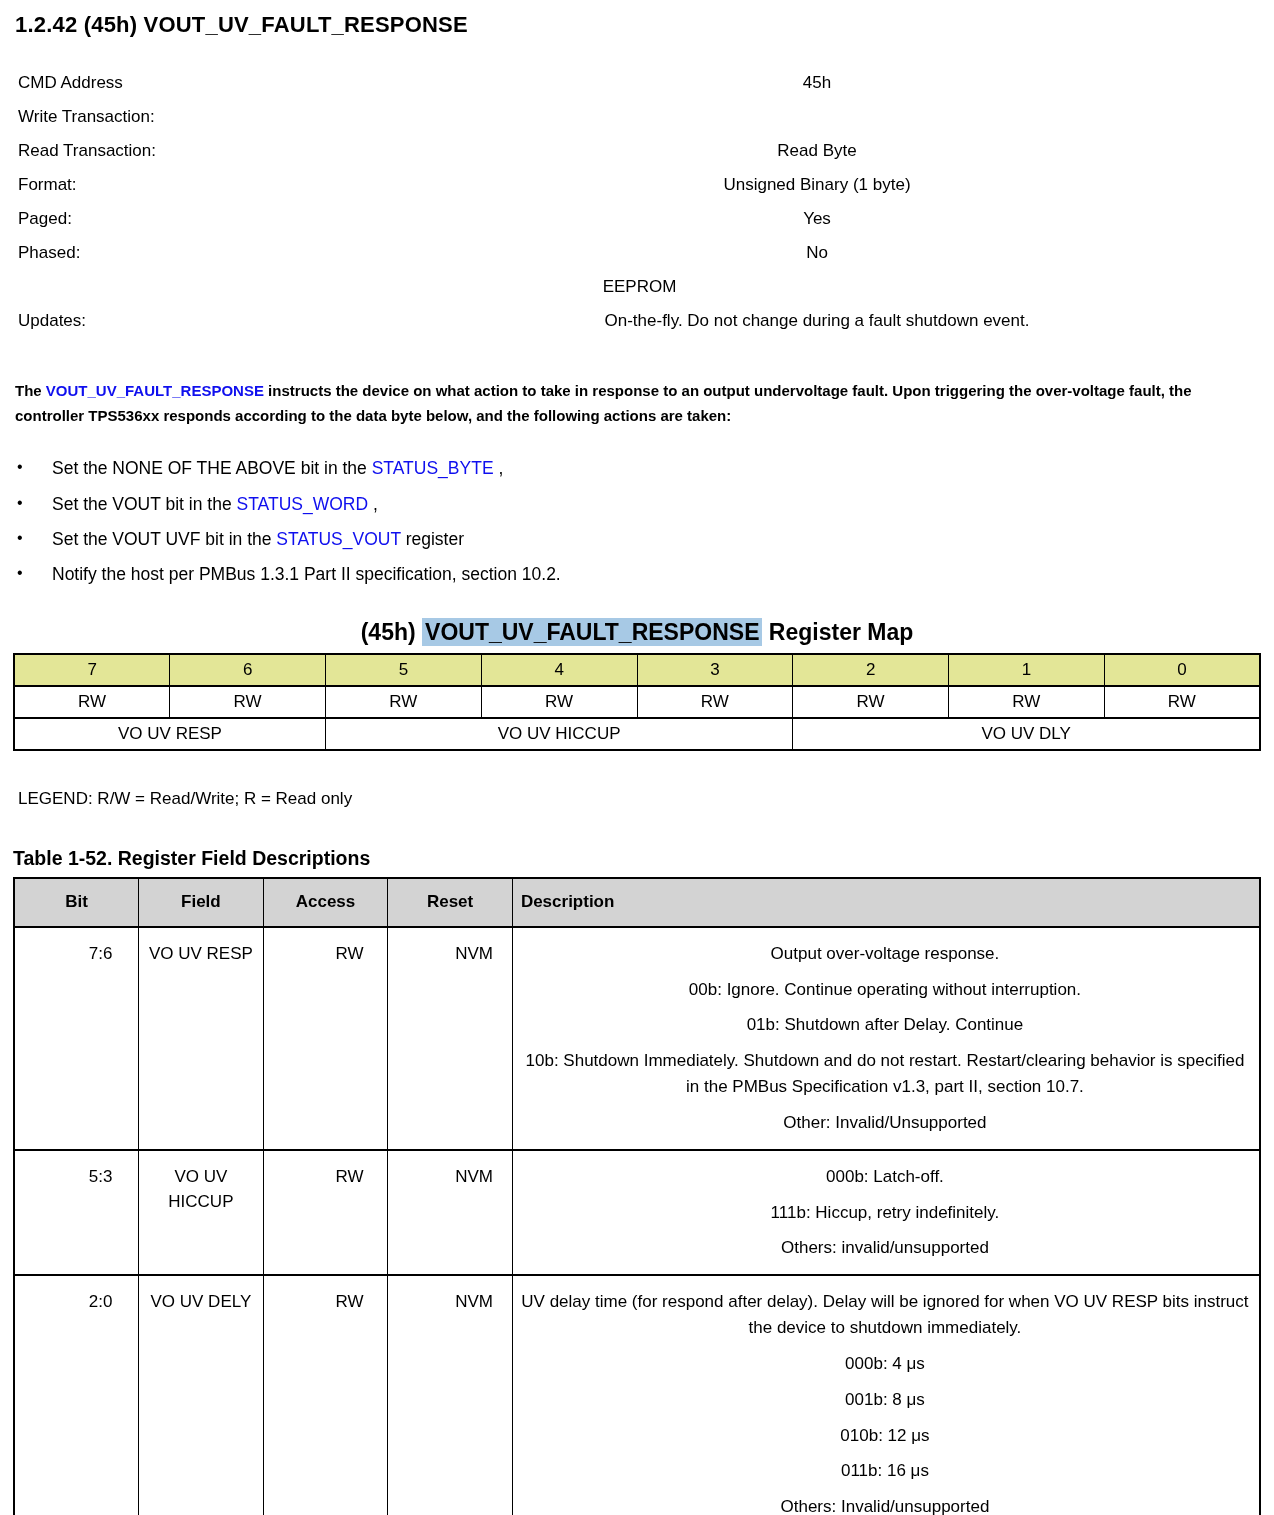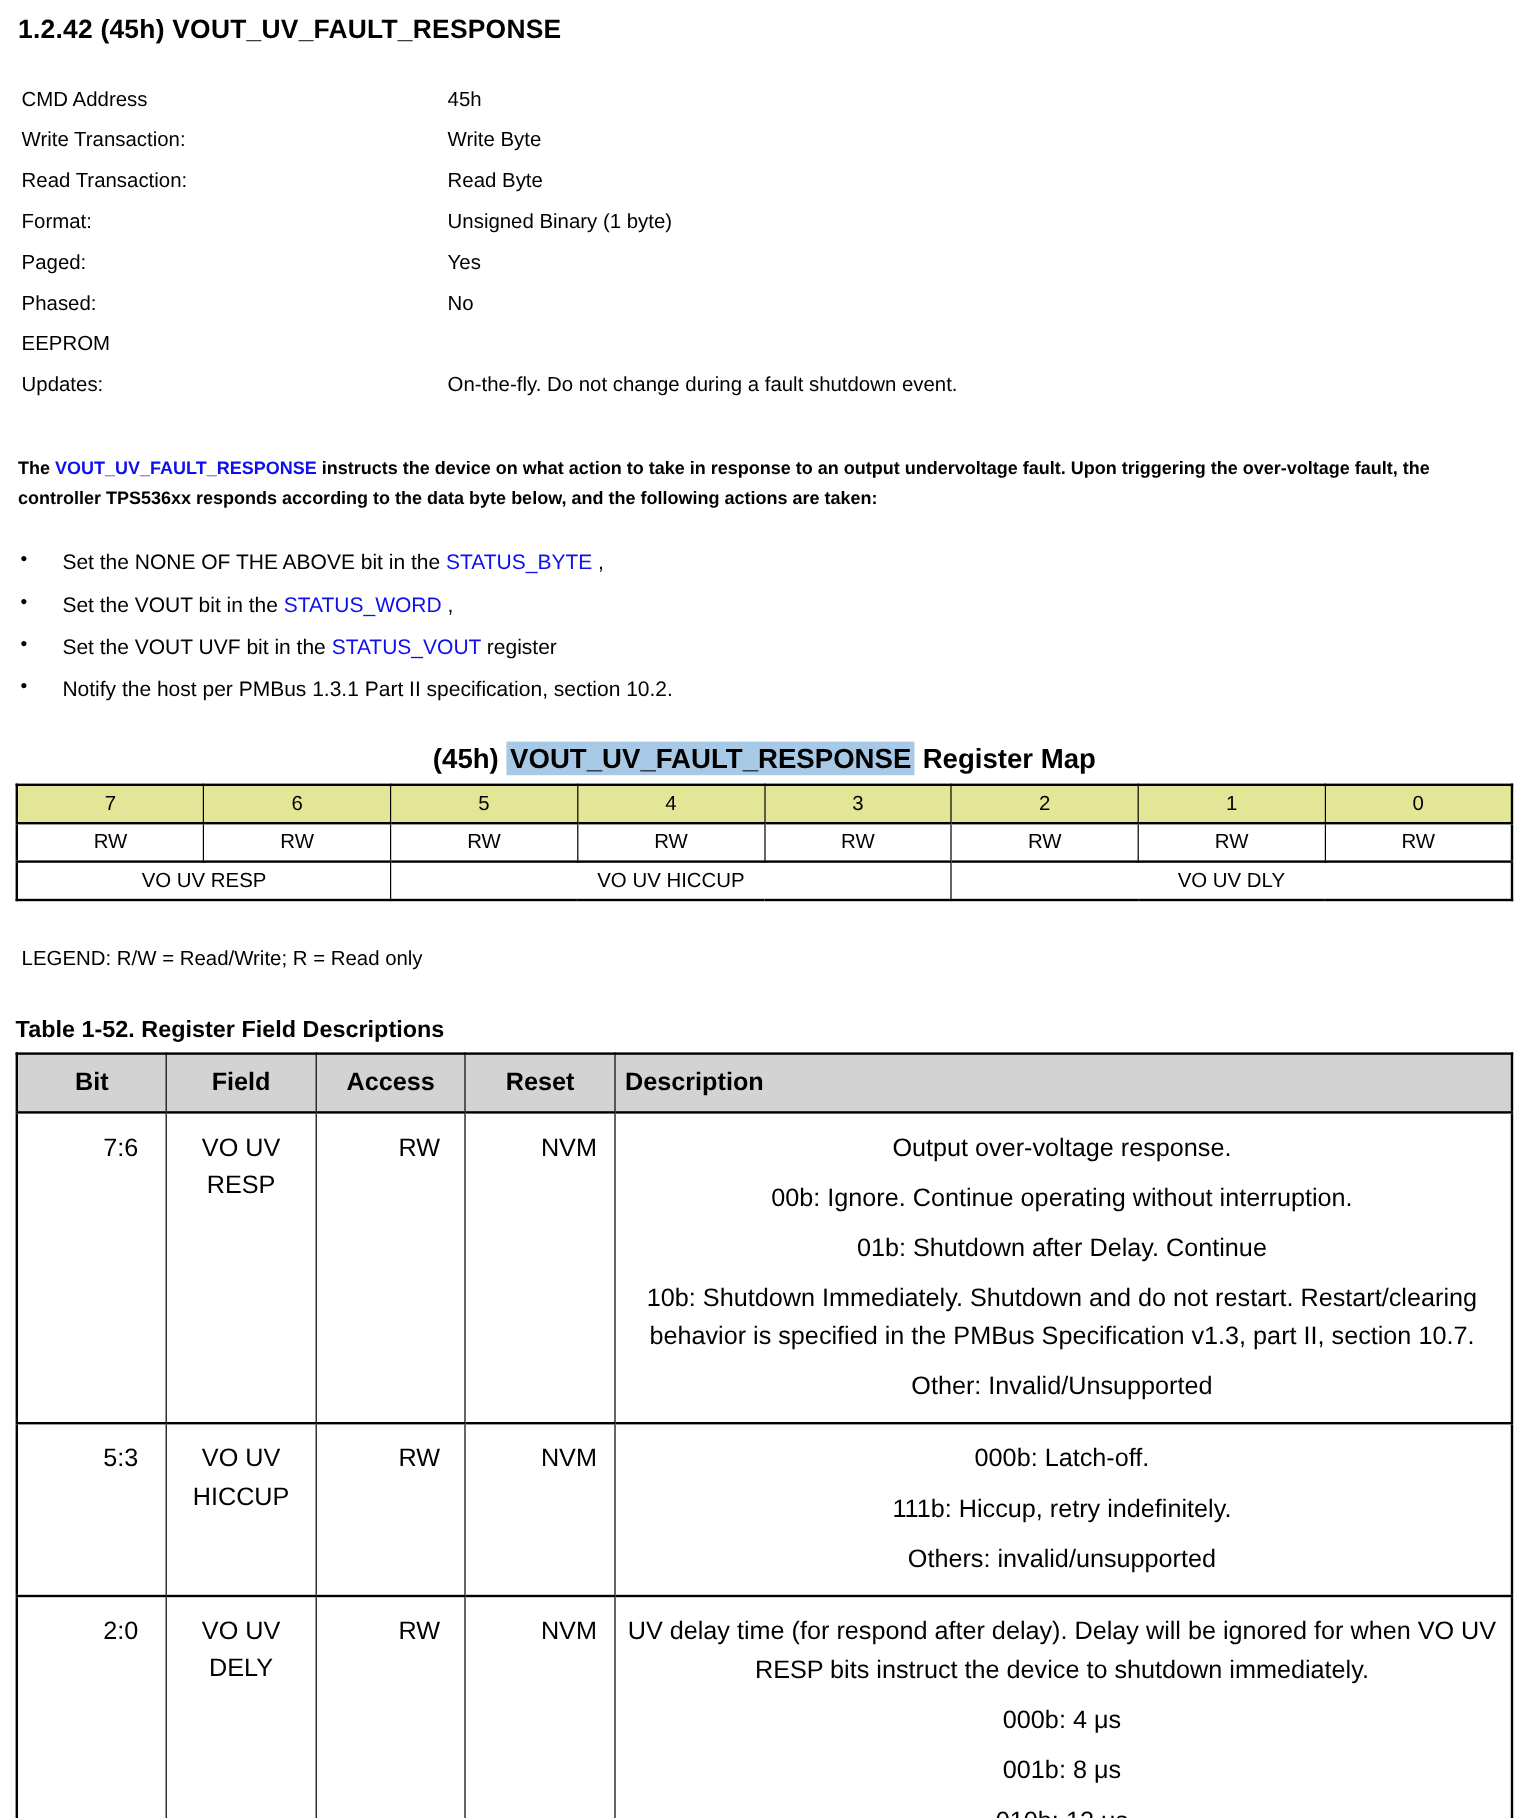--- a/index.html
+++ b/index.html
@@ -16,21 +16,21 @@
     font-family:"Liberation Sans","DejaVu Sans",sans-serif;
     color:#000;
   }
   .page{padding:10px 13px 20px 13px;}
 
   h1.heading{font-size:22px;font-weight:bold;margin:2px 0 28px 2px;letter-spacing:.2px;}
 
   .props{margin-left:5px;}
   .prow{display:flex;line-height:34px;font-size:17px;}
   .plabel{flex:0 0 355px;}
-  .pvalue{flex:1 1 auto;}
+  .pvalue{flex:1 1 auto;text-align:center;}
 
   .intro{margin:40px 2px 0 2px;font-size:15px;line-height:1.68;max-width:1210px;font-weight:bold;}
   .doclink{color:var(--link);cursor:pointer;}
 
   ul.bullets{list-style:none;margin:26px 0 0 2px;}
   ul.bullets li{
     position:relative;padding-left:37px;margin-bottom:7px;
     font-size:17.5px;line-height:1.62;
   }
   ul.bullets li::before{
@@ -52,21 +52,21 @@
   table.regmap tr.accrow td,table.regmap tr.fieldrow td{border-top-width:2px;}
 
   .legend{margin:38px 0 0 5px;font-size:17px;}
 
   .tbl-title{margin:38px 0 7px 0;text-align:left;font-size:19.5px;font-weight:bold;}
 
   table.fields{
     width:100%;border-collapse:collapse;table-layout:fixed;
     border:2px solid var(--border);
   }
-  table.fields th,table.fields td{border:1px solid var(--border);font-size:21px;}
+  table.fields th,table.fields td{border:1px solid var(--border);font-size:17px;}
   table.fields col.c-bit,table.fields col.c-field,
   table.fields col.c-access,table.fields col.c-reset{width:10%;}
   table.fields col.c-desc{width:60%;}
   table.fields thead th{
     background:var(--hdr-bg);height:49px;font-weight:bold;text-align:center;
     vertical-align:middle;
   }
   table.fields thead th.desc-h{text-align:left;padding-left:8px;}
   table.fields tbody td{
     vertical-align:top;text-align:center;padding-top:13px;padding-bottom:13px;
@@ -86,21 +86,20 @@
 
   <h1 class="heading">1.2.42 (45h) VOUT_UV_FAULT_RESPONSE</h1>
 
   <div class="props">
       <div class="prow">
         <span class="plabel">CMD Address</span>
         <span class="pvalue">45h</span>
       </div>
       <div class="prow">
         <span class="plabel">Write Transaction:</span>
-        <span class="pvalue">Write Byte</span>
       </div>
       <div class="prow">
         <span class="plabel">Read Transaction:</span>
         <span class="pvalue">Read Byte</span>
       </div>
       <div class="prow">
         <span class="plabel">Format:</span>
         <span class="pvalue">Unsigned Binary (1 byte)</span>
       </div>
       <div class="prow">

